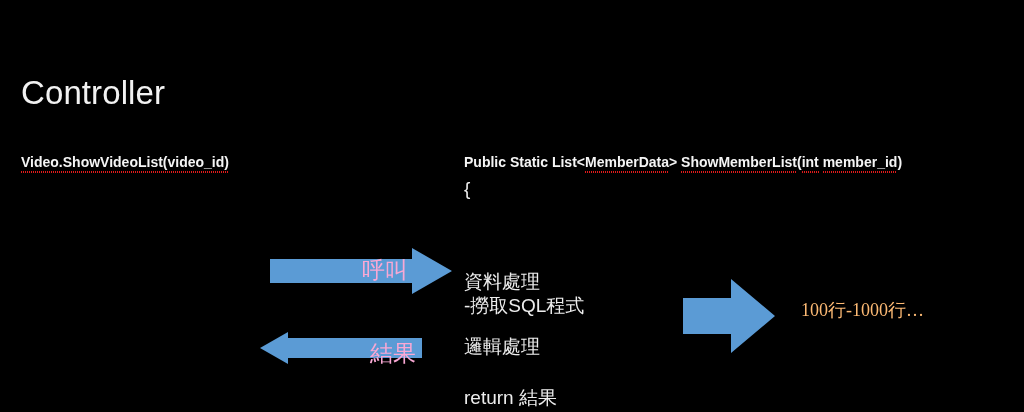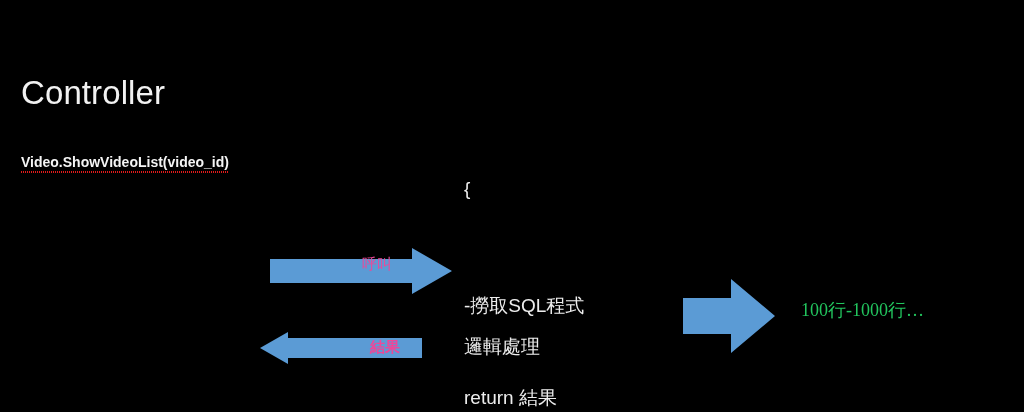--- a/index.html
+++ b/index.html
@@ -79,54 +79,56 @@
   
   .arrow-wrap { position: absolute; }
   .arrow-wrap svg { display: block; }
 
   #arrow-call       { left: 270px; top: 203px; width: 182px; height: 46px; }
   #arrow-result     { left: 260px; top: 287px; width: 162px; height: 32px; }
   #arrow-heavy-work { left: 683px; top: 234px; width: 92px; height: 74px; }
 
   .arrow-label {
     position: absolute;
-    font-size: 15px;
-    color: #ec4899;
+    font-size: 23px;
+    color: #f9a8d4;
     white-space: nowrap;
     font-weight: 400;
     padding-left: 40px;
   }
   #arrow-call-label   { left: 322px; top: 210px; }
-  #arrow-result-label { left: 330px; top: 293px; font-weight: bold; }
+  #arrow-result-label { left: 330px; top: 293px; }
 
   
   #annotation-lines {
     position: absolute;
     left: 801px;
     top: 253px;
     font-size: 18px;
-    color: #22c55e;
+    color: #fdba74;
     white-space: nowrap;
     font-family: "Liberation Serif", "DejaVu Serif", serif;
   }
 </style>
 </head>
 <body>
 
 <div id="slide">
 
   <div id="heading-controller" class="heading">Controller</div>
 
   <div id="code-controller-call" class="code-line"><span class="squiggle">Video.ShowVideoList(video_id)</span></div>
 
 
+  <div id="code-signature" class="code-line"><span>Public Static List&lt;</span><span class="squiggle">MemberData</span><span>&gt;  </span><span class="squiggle">ShowMemberList</span><span>(</span><span class="squiggle">int</span><span> </span><span class="squiggle">member_id</span><span>)</span></div>
 
   <div id="code-brace-open" class="body-line">{</div>
 
 
+  <div id="body-data" class="body-line">資料處理</div>
 
   <div id="body-sql" class="body-line">-撈取SQL程式</div>
 
   <div id="body-logic" class="body-line">邏輯處理</div>
 
   <div id="body-return" class="body-line">return 結果</div>
 
   <div id="code-brace-close" class="body-line">}</div>
 
   <div id="arrow-call" class="arrow-wrap">

